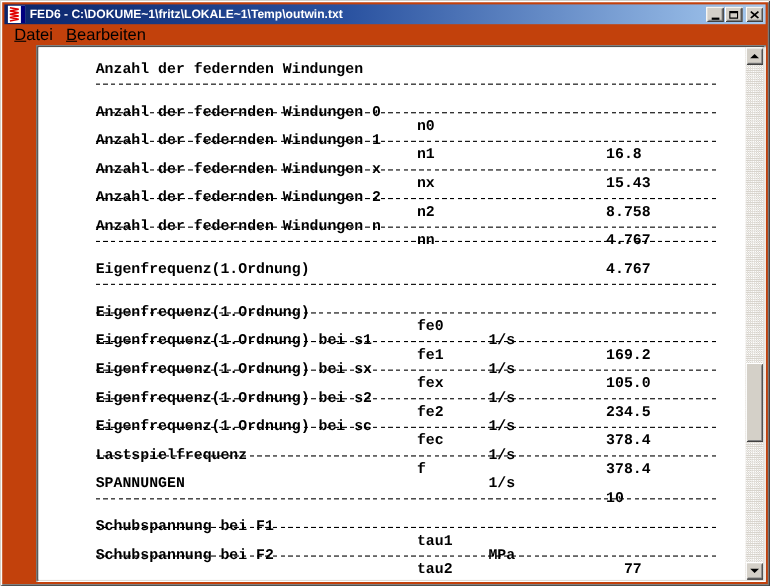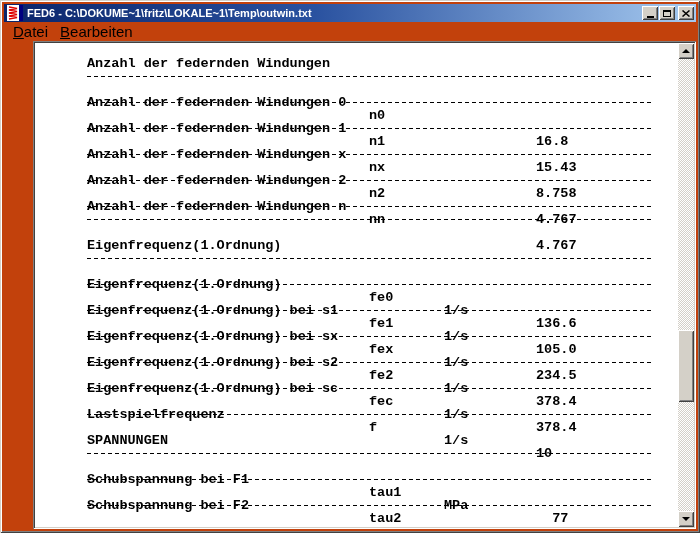--- a/index.html
+++ b/index.html
@@ -52,23 +52,23 @@
     padding:14px 0 0 52px;
     font-family:"Liberation Mono", monospace;font-size:13.5px;font-weight:bold;color:#000;
   }
   .line{height:13px;line-height:13px;white-space:pre;position:relative;}
   .dashline{height:13px;position:relative;}
   .dashline::after{
     content:"";position:absolute;left:0;top:6px;width:564px;height:1px;
     background:repeating-linear-gradient(90deg,#000 0,#000 4px,transparent 4px,transparent 7px);
   }
   .row .c-label{position:absolute;left:0;}
-  .row .c-symbol{position:absolute;left:282px;}
+  .row .c-symbol{position:absolute;left:292px;}
   .row .c-unit{position:absolute;left:357px;}
-  .row .c-value{position:absolute;left:449px;}
+  .row .c-value{position:absolute;left:464px;}
   
   .vscrollbar{
     position:absolute;right:2px;top:2px;bottom:2px;width:16px;
     background-color:#e4e1da;
     background-image:conic-gradient(#ffffff 25%, #d4d0c8 0 50%, #ffffff 0 75%, #d4d0c8 0);
     background-size:2px 2px;
   }
   .sb-btn{
     position:absolute;left:0;width:16px;height:16px;background:#d4d0c8;
     box-shadow: inset 1px 1px 0 #ffffff, inset -1px -1px 0 #404040,
@@ -168,21 +168,21 @@
 </div>
   <div class="line blank"></div>
 
   <div class="line sec-header">Eigenfrequenz(1.Ordnung)</div>
   <div class="dashline"></div>
   <div class="sec-body">
   <div class="line row">
     <span class="c-label">Eigenfrequenz(1.Ordnung)</span>
     <span class="c-symbol">fe0</span>
     <span class="c-unit">1/s</span>
-    <span class="c-value">136.6</span>
+    <span class="c-value">169.2</span>
   </div>
   <div class="dashline"></div>
 
   <div class="line row">
     <span class="c-label">Eigenfrequenz(1.Ordnung) bei s1</span>
     <span class="c-symbol">fe1</span>
     <span class="c-unit">1/s</span>
     <span class="c-value">105.0</span>
   </div>
   <div class="dashline"></div>

